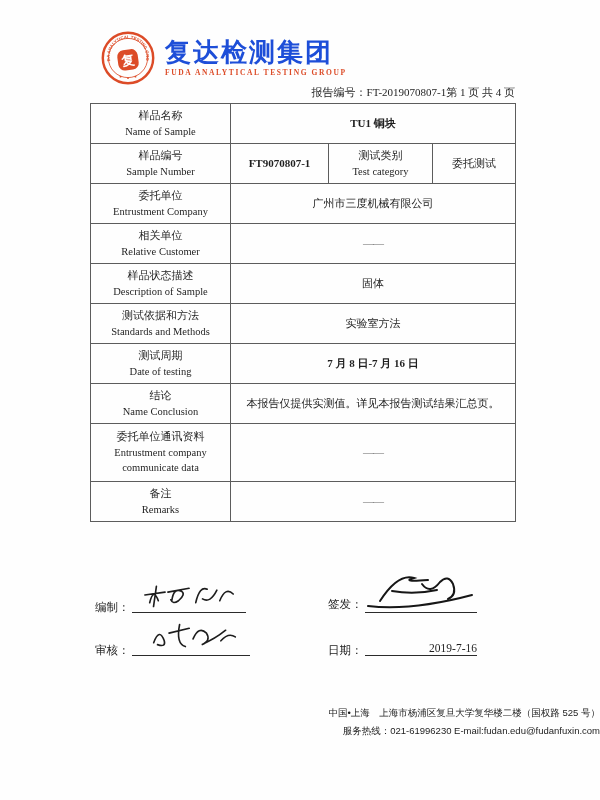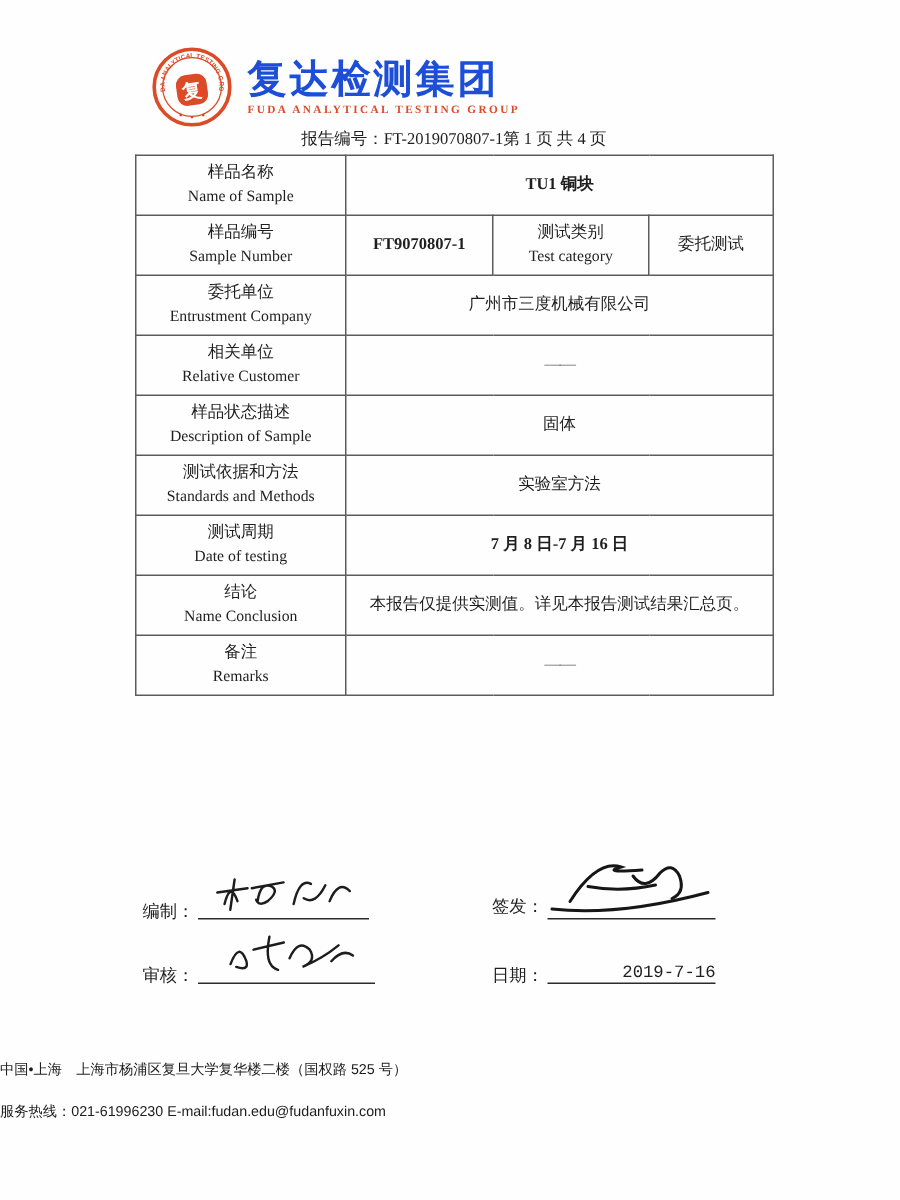--- a/index.html
+++ b/index.html
@@ -11,46 +11,46 @@
   .logo-row{position:absolute;top:30px;left:100px;display:flex;align-items:center;}
   .seal{width:56px;height:56px;flex:0 0 auto;}
   .logo-text{margin-left:9px;}
   .logo-cn{font-family:"Liberation Sans", sans-serif;font-weight:bold;
            font-size:26px;line-height:26px;color:#1d4ed8;letter-spacing:2px;}
   .logo-en{font-family:"Liberation Serif", serif;font-weight:bold;
            font-size:7.5px;color:#DC4B27;letter-spacing:1.6px;margin-top:3px;}
 
   
   .report-line{position:absolute;top:85px;left:90px;width:425px;
-               display:flex;justify-content:center;font-size:11px;}
+               display:flex;justify-content:flex-end;font-size:11px;}
   .report-left span{display:inline;}
 
   
   table.info{position:absolute;top:103px;left:90px;width:425px;
              border-collapse:collapse;table-layout:fixed;}
   table.info td{border:1px solid #5c5c5c;text-align:center;vertical-align:middle;
                 padding:2px 3px;font-size:11px;line-height:1.45;}
   td .cn{font-size:11px;}
   td .en{font-size:10.5px;}
   tr.h40{height:40px;margin-left:48px;} tr.h58{height:58px;}
   .dash{color:#6e6e6e;letter-spacing:-1px;}
   .val-strong{font-weight:bold;}
 
   
-  .sig-area{position:absolute;top:575px;left:0;width:496px;height:110px;font-size:11.5px;font-family:Liberation Mono, monospace;}
+  .sig-area{position:absolute;top:575px;left:0;width:496px;height:110px;font-size:11.5px;}
   .sig-label{position:absolute;white-space:nowrap;}
   .sig-line{position:absolute;border-bottom:1.2px solid #2b2b2b;}
   .sig-svg{position:absolute;}
   .date-value{position:absolute;text-align:right;font-size:11.5px;}
 
   
-  .footer{position:absolute;top:707px;left:0;width:600px;text-align:left;
+  .footer{position:absolute;top:707px;left:0;width:600px;text-align:right;
           font-family:"Liberation Sans", sans-serif;color:#1c1c1c;}
   .footer-line1{font-size:9.5px;}
-  .footer-line2{font-size:9.5px;margin-top:15px;}
+  .footer-line2{font-size:9.5px;margin-top:5px;}
 </style>
 </head>
 <body>
 
 <div class="page">
 
   <div class="logo-row">
     <svg class="seal" viewBox="0 0 60 60">
       <circle cx="30" cy="30" r="27" fill="none" stroke="#DC4B27" stroke-width="2.6"></circle>
       <circle cx="30" cy="30" r="21" fill="none" stroke="#DC4B27" stroke-width="0.9"></circle>
@@ -143,20 +143,28 @@
       </td>
       <td colspan="3" class="val-strong">7 月 8 日-7 月 16 日</td>
     </tr>
     <tr class="h40">
       <td>
         <div class="cn">结论</div>
         <div class="en">Name Conclusion</div>
       </td>
       <td colspan="3">本报告仅提供实测值。详见本报告测试结果汇总页。</td>
     </tr>
+    <tr class="h58">
+      <td>
+        <div class="cn">委托单位通讯资料</div>
+        <div class="en">Entrustment company</div>
+        <div class="en">communicate data</div>
+      </td>
+      <td colspan="3" class="dash">——</td>
+    </tr>
     <tr class="h40">
       <td>
         <div class="cn">备注</div>
         <div class="en">Remarks</div>
       </td>
       <td colspan="3" class="dash">——</td>
     </tr>
   </tbody>
     </table>
 

